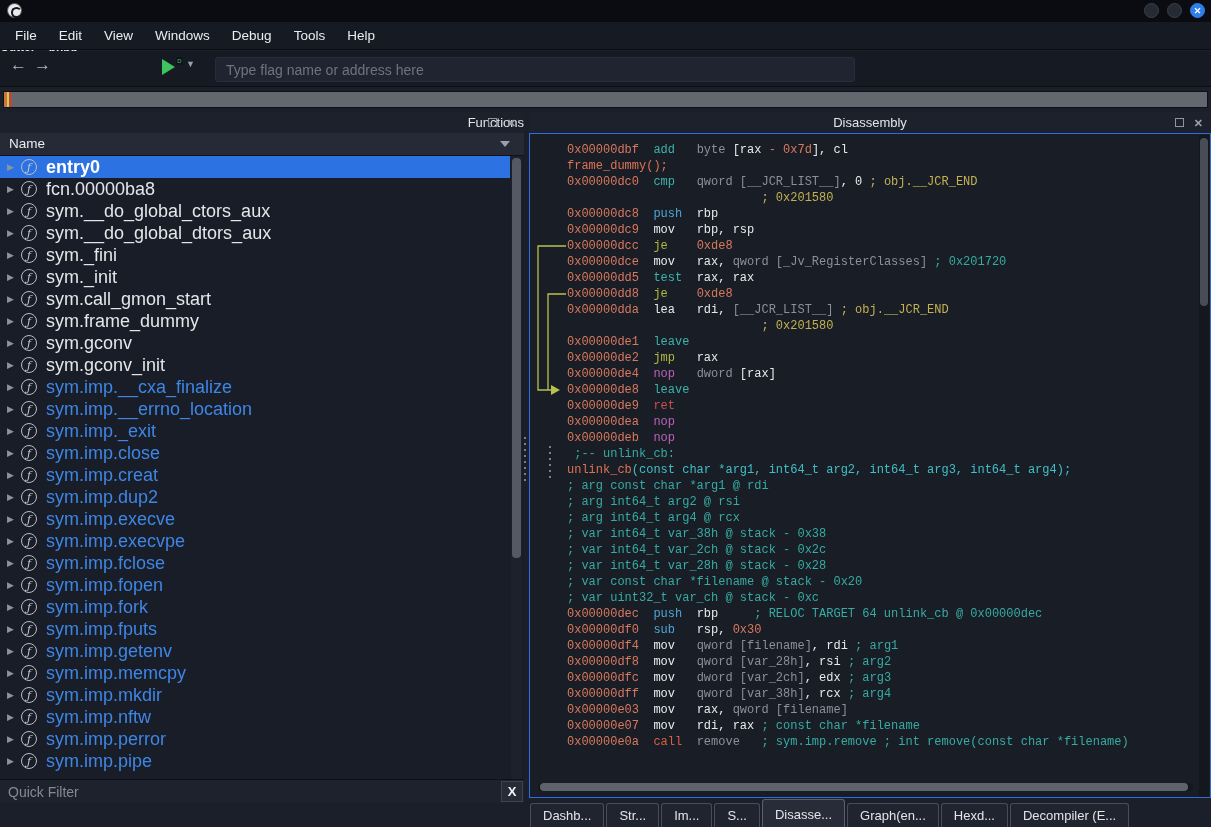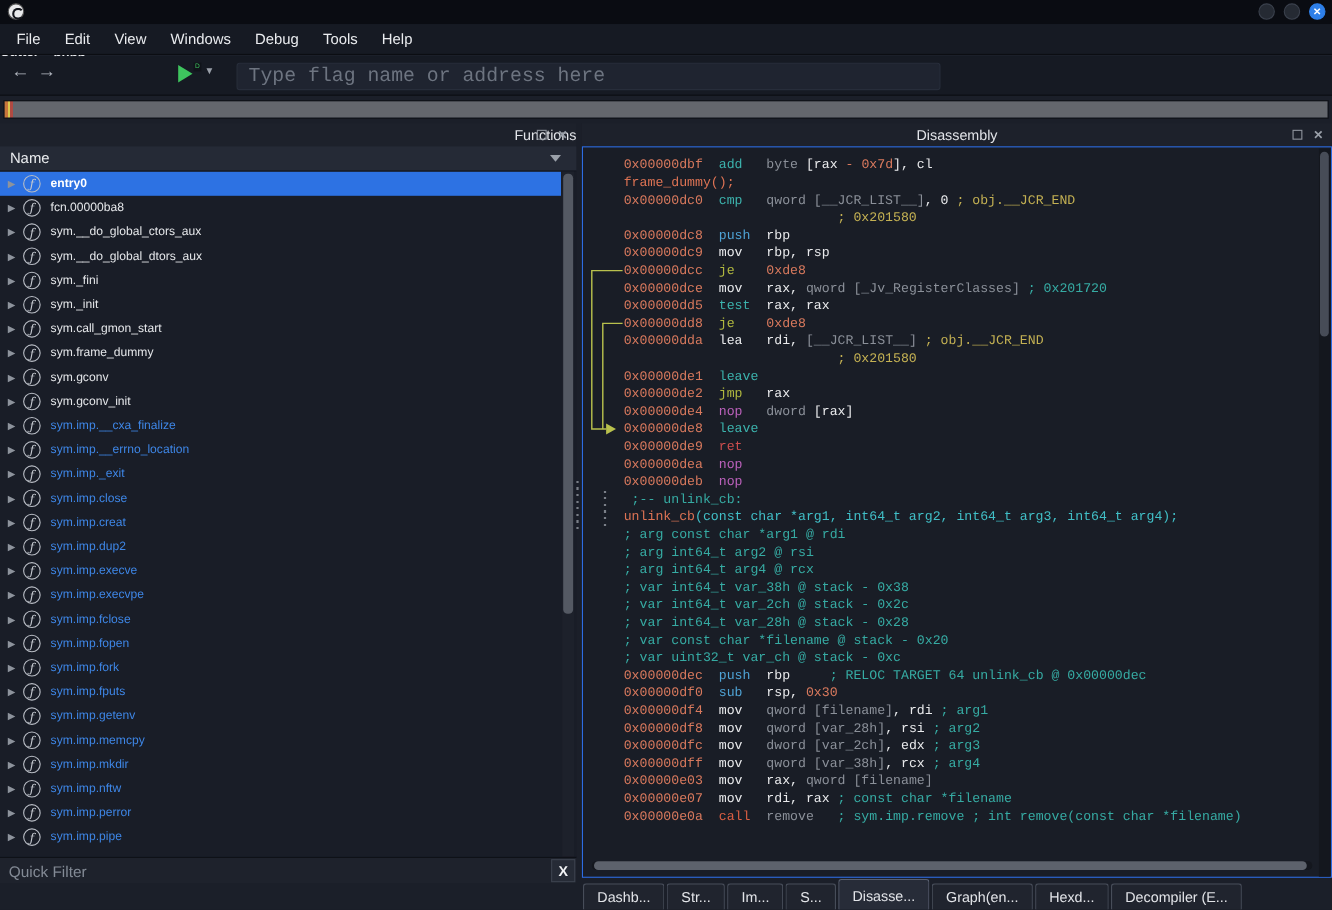--- a/index.html
+++ b/index.html
@@ -31,21 +31,21 @@
   .nav-arrow.back { left:10px; }
   .nav-arrow.fwd  { left:34px; }
   .play-btn { position:absolute; left:162px; top:8px; width:0; height:0;
               border-left:13px solid #3ec45e; border-top:8px solid transparent; border-bottom:8px solid transparent; }
   .play-badge { position:absolute; left:176px; top:6px; width:7px; height:8px; background:#10131a;
               color:#3ec45e; font-size:6px; line-height:8px; text-align:center; }
   .play-caret { position:absolute; left:186px; top:8px; font-size:9px; color:#9aa0a9; }
   .omnibar { position:absolute; left:215px; top:6px; width:640px; height:25px; background:#1f2430;
               border:1px solid #272d3a; border-radius:3px; }
   .omnibar input { width:100%; height:100%; background:transparent; border:none; outline:none;
-              padding:0 10px; font-size:18px; color:#cfd3da; font-family:Liberation Mono, monospace; }
+              padding:0 10px; font-size:14px; color:#cfd3da; font-family:Liberation Sans, sans-serif; }
   .omnibar input::placeholder { color:#6d7480; }
 
   
   .navbar { position:absolute; left:3px; top:91px; width:1205px; height:17px;
             background:linear-gradient(to right,#c8763c 0 3px,#d9c94e 3px 5px,#b14a42 5px 8px,#64676d 8px 100%);
             border:1px solid #101218; }
 
   
   .dock-title { position:absolute; height:21px; font-size:13px; color:#e3e5ea; text-align:center;
             line-height:21px; background:#1d212b; }
@@ -60,21 +60,21 @@
   .fn-header .col { margin-left:9px; font-size:13.5px; line-height:22px; color:#eaecef; }
   .fn-sort { position:absolute; right:14px; top:8px; width:0; height:0; border-left:5px solid transparent;
             border-right:5px solid transparent; border-top:6px solid #9aa0a9; }
   .fn-list { position:absolute; left:0; top:156px; width:524px; height:623px; background:#191d27; overflow:hidden; }
   .fn-row { height:22px; display:flex; align-items:center; width:510px; }
   .fn-row.selected { background:#2d72e3; }
   .fn-caret { width:10px; margin-left:7px; font-size:9px; color:#8d939c; }
   .fn-icon { width:16px; height:16px; margin-left:4px; border:1px solid #b9bdc5; border-radius:50%;
             color:#c6cad1; font-family:"DejaVu Serif", serif; font-style:italic; font-size:11px;
             display:flex; align-items:center; justify-content:center; flex:none; }
-  .fn-label { margin-left:9px; font-size:11px; color:#e4e6e9; white-space:nowrap; }
+  .fn-label { margin-left:9px; font-size:18px; color:#e4e6e9; white-space:nowrap; }
   .fn-row.import .fn-label { color:#3e86e6; }
   .fn-row.selected .fn-label { color:#ffffff; font-weight:bold; }
   .fn-scroll { position:absolute; left:511px; top:156px; width:11px; height:623px; background:#1d212b; }
   .fn-scroll .thumb { position:absolute; left:1px; top:2px; width:9px; height:400px; background:#545963; border-radius:4px; }
   .quick-filter { position:absolute; left:0; top:779px; width:524px; height:24px; background:#1e222c;
             border-top:1px solid #0e1117; }
   .quick-filter input { position:absolute; left:0; top:0; width:498px; height:23px; background:transparent;
             border:none; outline:none; padding:0 8px; font-size:14px; color:#e5e5e5;
             font-family:"Liberation Sans", sans-serif; }
   .quick-filter input::placeholder { color:#838a95; }

